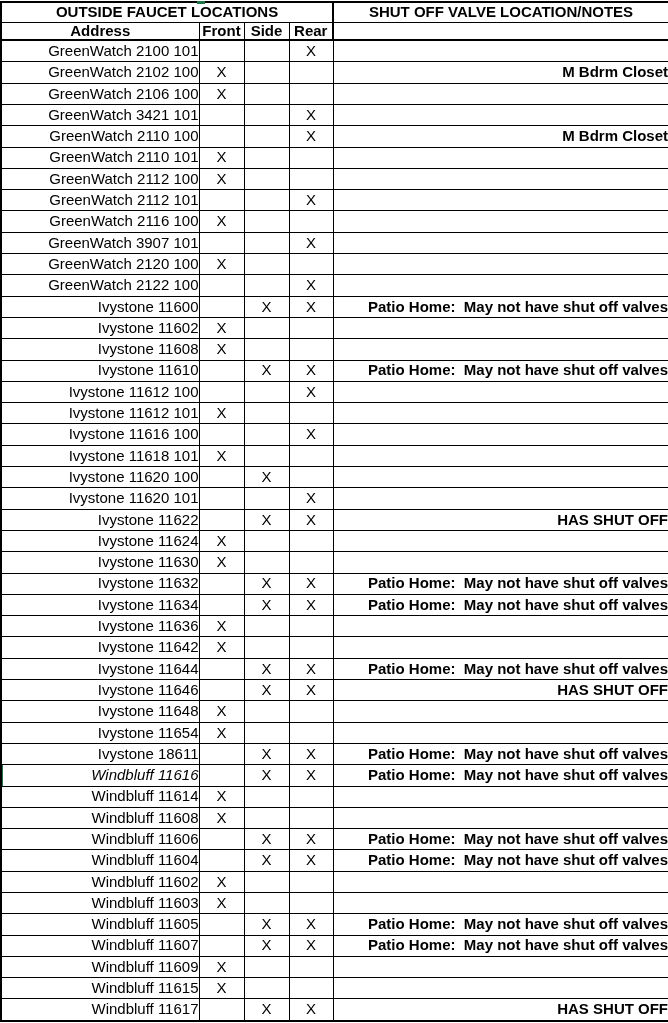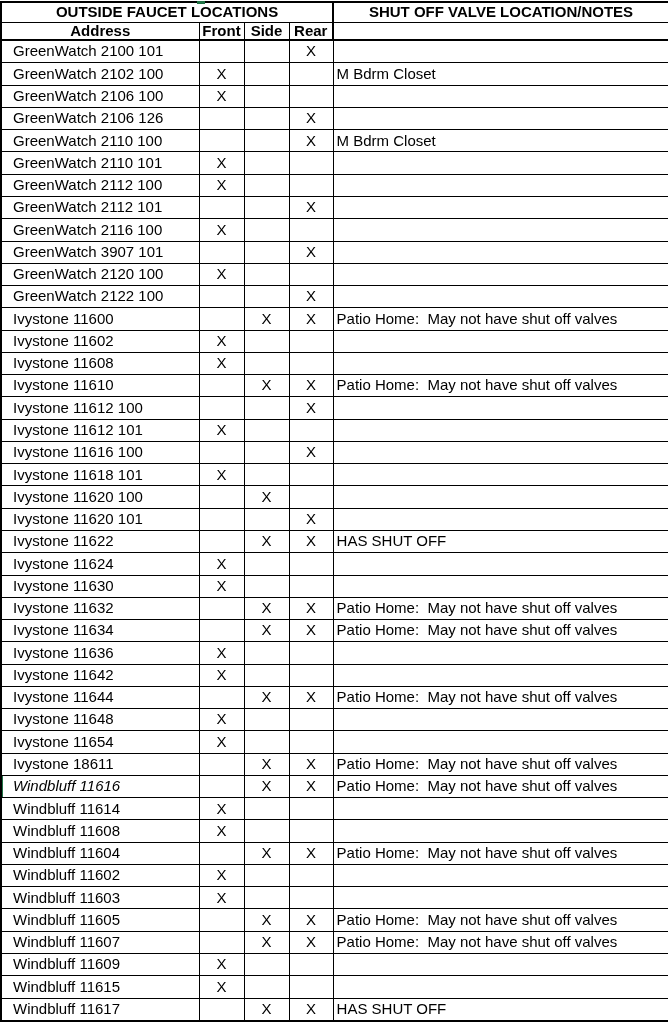--- a/index.html
+++ b/index.html
@@ -36,30 +36,31 @@
   thead th {
     font-weight: bold;
     text-align: center;
   }
   thead tr.section-row { height: 20px; }
   thead tr.section-row th { border-bottom-width: 1px; }
   thead tr.col-row { height: 16px; }
   thead tr.col-row th { border-bottom-width: 2px; }
   th.notes-sep { border-left-width: 2px; }
   tbody td.addr {
-    text-align: left;
+    text-align: right;
     padding-left: 11px;
   }
   tbody td.mark {
     text-align: center;
   }
   tbody td.notes {
-    text-align: left;
+    text-align: right;
     padding-left: 3px;
     white-space: pre;
+    font-weight: bold;
   }
   tbody tr.selected td.addr { position: relative; font-style: italic; }
   tbody tr.selected td.addr::before {
     content: "";
     position: absolute;
     left: -2px;
     top: -1px;
     bottom: -1px;
     width: 3px;
     background: var(--sel-color, #1F7245);
@@ -114,21 +115,21 @@
           <td class="notes">M Bdrm Closet</td>
         </tr>
         <tr>
           <td class="addr">GreenWatch 2106 100</td>
           <td class="mark">X</td>
           <td class="mark"></td>
           <td class="mark"></td>
           <td class="notes"></td>
         </tr>
         <tr>
-          <td class="addr">GreenWatch 2106 126</td>
+          <td class="addr">GreenWatch 3421 101</td>
           <td class="mark"></td>
           <td class="mark"></td>
           <td class="mark">X</td>
           <td class="notes"></td>
         </tr>
         <tr>
           <td class="addr">GreenWatch 2110 100</td>
           <td class="mark"></td>
           <td class="mark"></td>
           <td class="mark">X</td>
@@ -301,20 +302,27 @@
           <td class="mark"></td>
           <td class="mark"></td>
           <td class="notes"></td>
         </tr>
         <tr>
           <td class="addr">Ivystone 11644</td>
           <td class="mark"></td>
           <td class="mark">X</td>
           <td class="mark">X</td>
           <td class="notes">Patio Home:  May not have shut off valves</td>
+        </tr>
+        <tr>
+          <td class="addr">Ivystone 11646</td>
+          <td class="mark"></td>
+          <td class="mark">X</td>
+          <td class="mark">X</td>
+          <td class="notes">HAS SHUT OFF</td>
         </tr>
         <tr>
           <td class="addr">Ivystone 11648</td>
           <td class="mark">X</td>
           <td class="mark"></td>
           <td class="mark"></td>
           <td class="notes"></td>
         </tr>
         <tr>
           <td class="addr">Ivystone 11654</td>
@@ -343,20 +351,27 @@
           <td class="mark"></td>
           <td class="mark"></td>
           <td class="notes"></td>
         </tr>
         <tr>
           <td class="addr">Windbluff 11608</td>
           <td class="mark">X</td>
           <td class="mark"></td>
           <td class="mark"></td>
           <td class="notes"></td>
+        </tr>
+        <tr>
+          <td class="addr">Windbluff 11606</td>
+          <td class="mark"></td>
+          <td class="mark">X</td>
+          <td class="mark">X</td>
+          <td class="notes">Patio Home:  May not have shut off valves</td>
         </tr>
         <tr>
           <td class="addr">Windbluff 11604</td>
           <td class="mark"></td>
           <td class="mark">X</td>
           <td class="mark">X</td>
           <td class="notes">Patio Home:  May not have shut off valves</td>
         </tr>
         <tr>
           <td class="addr">Windbluff 11602</td>

